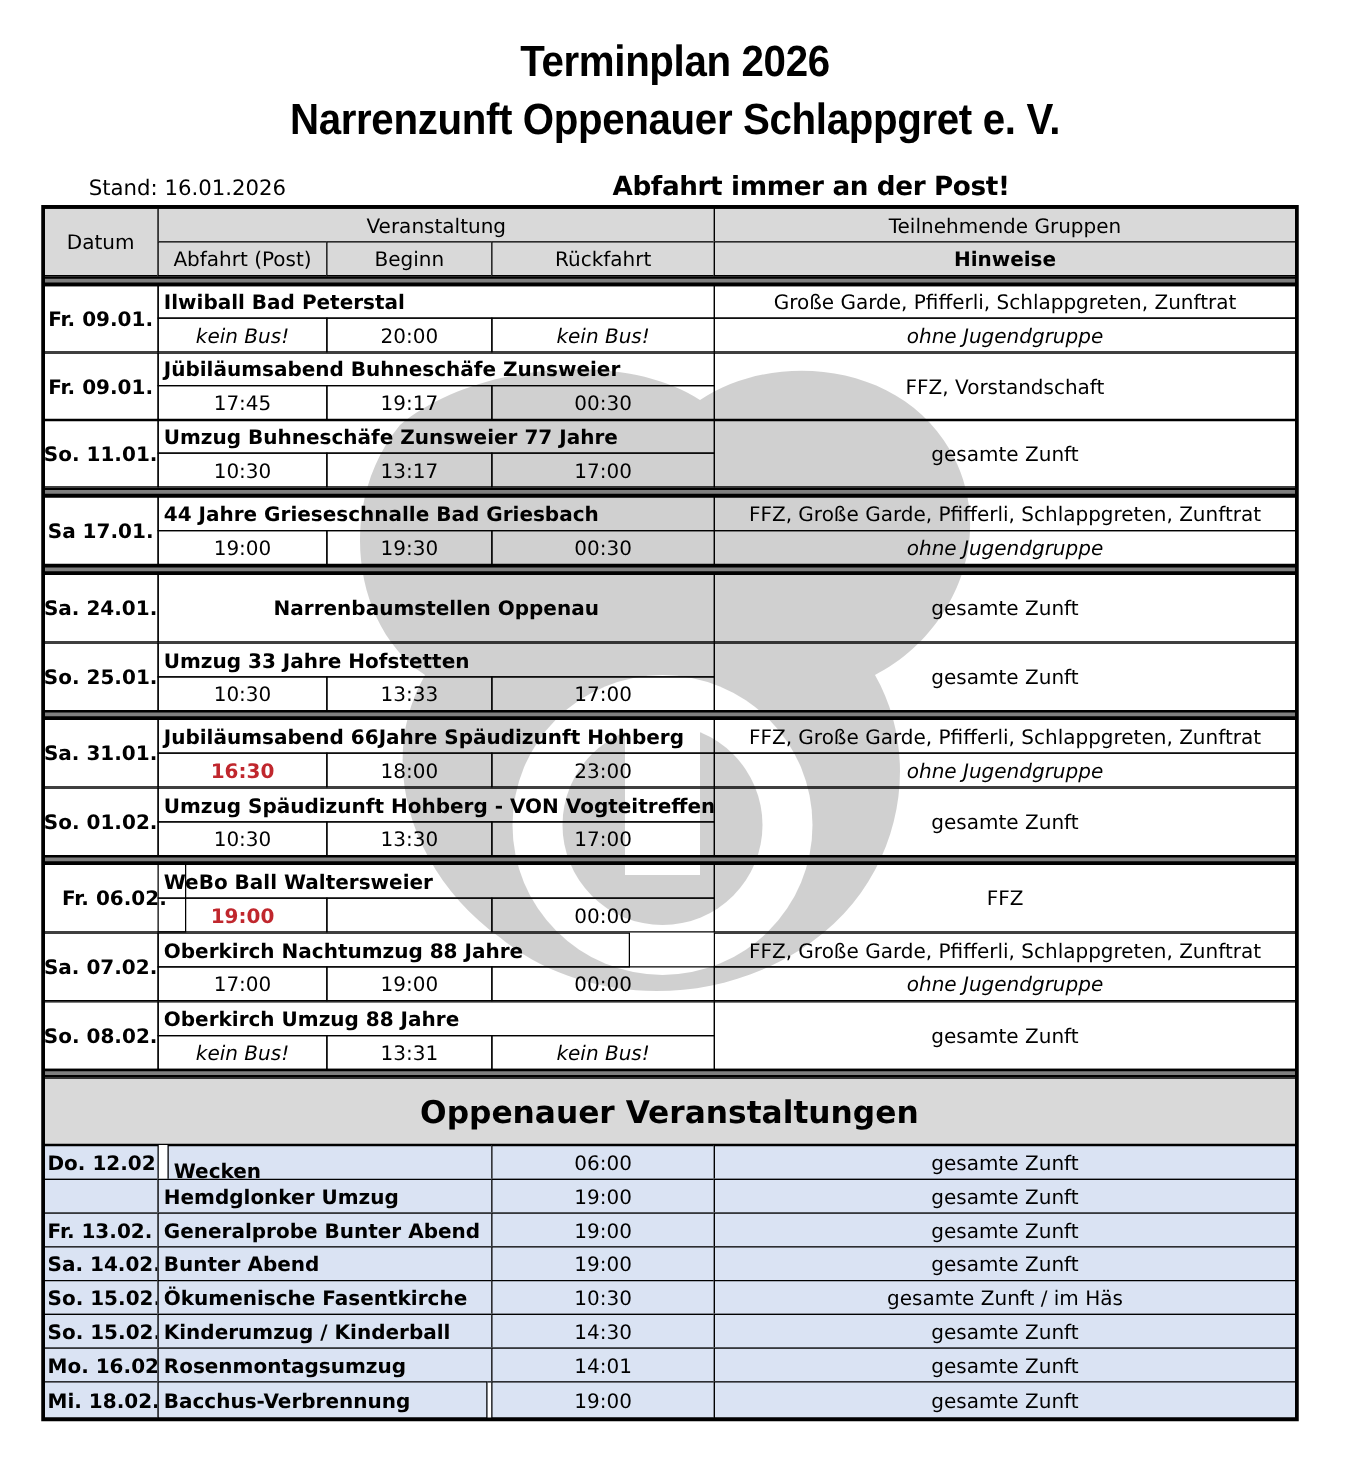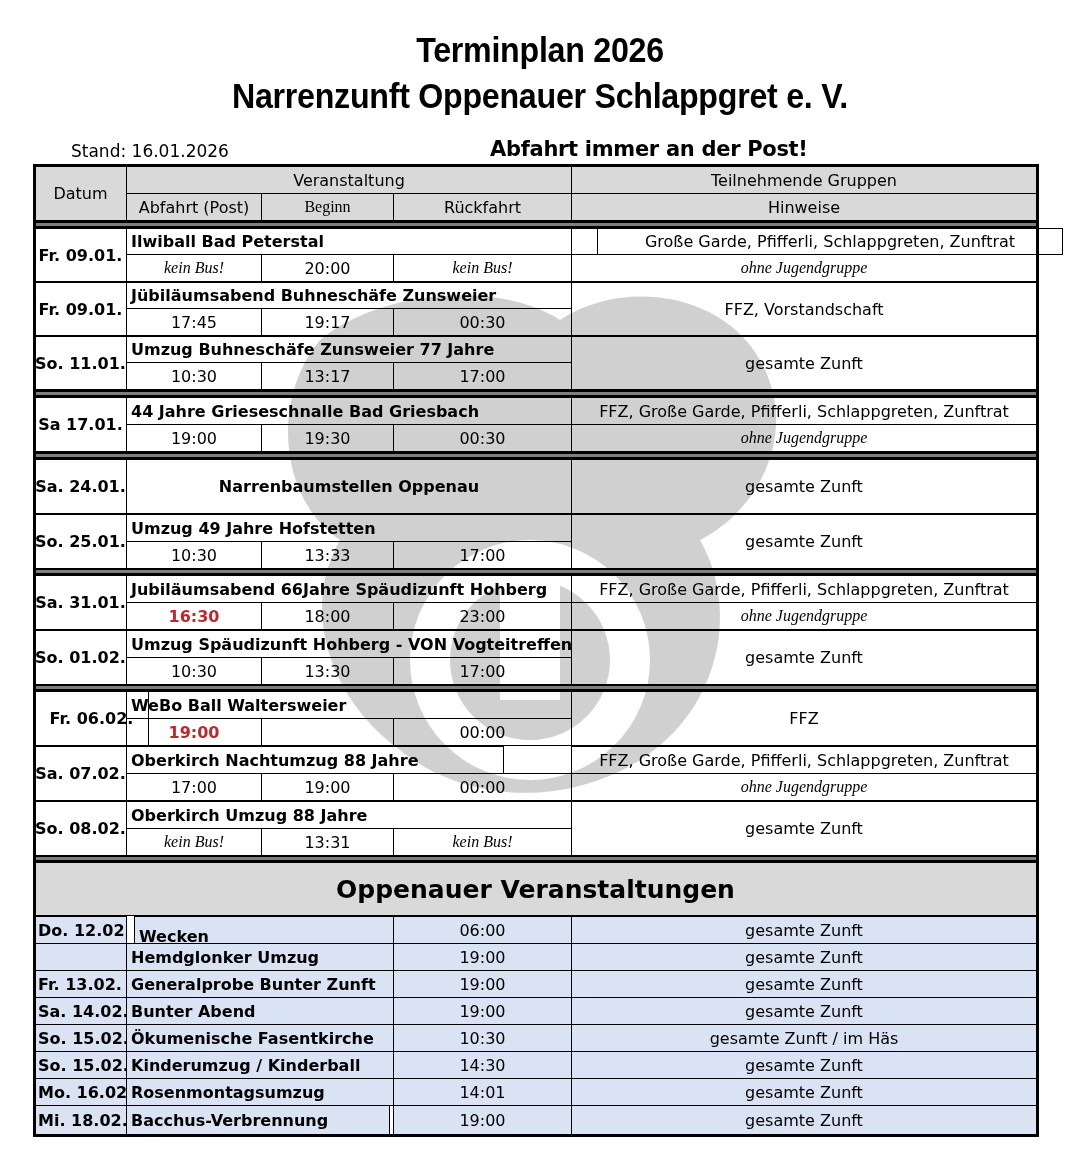--- a/index.html
+++ b/index.html
@@ -5,21 +5,21 @@
   html, body { margin:0; padding:0; background:#ffffff; }
   body { width:1080px; height:1176px; position:relative; overflow:hidden; font-family:"Liberation Sans", "DejaVu Sans", sans-serif; color:#000; }
   .title { position:absolute; left:0; width:1080px; text-align:center; font-weight:bold; font-family:"Liberation Sans", sans-serif; font-size:35px; letter-spacing:-0.3px; transform:scaleX(0.92); }
   .stand { position:absolute; left:71px; top:141px; font-size:17px; font-family:"DejaVu Sans", sans-serif; }
   .abfahrt-note { position:absolute; left:490px; top:137px; font-size:21px; font-weight:bold; font-family:"DejaVu Sans", sans-serif; letter-spacing:-0.3px; }
   .watermark { position:absolute; left:200px; top:280px; width:680px; height:540px; opacity:0.18; pointer-events:none; }
   .c { position:absolute; box-sizing:border-box; display:flex; align-items:center; justify-content:center; font-family:"DejaVu Sans", sans-serif; font-size:16px; white-space:nowrap; overflow:hidden; }
   .hdr { background:#d9d9d9; }
   .b1 { border:1.5px solid #000; }
   .bold { font-weight:bold; }
-  .ital { font-style:italic;font-family:Liberation Serif, serif; }
+  .ital { font-style:italic; }
   .left { justify-content:flex-start; padding-left:4px; }
   .red { color:#c0272d; font-weight:bold; }
   .sep { position:absolute; left:34px; width:1003px; box-sizing:border-box; background:#000; }
   .sep .mid { position:absolute; left:0; right:0; background:#7f7f7f; }
   .outer { position:absolute; border:3px solid #000; box-sizing:border-box; pointer-events:none; }
   .blue { background:#dae3f3; }
   .section-title { background:#d9d9d9; font-size:25px; font-weight:bold; }
 </style>
 </head>
 <body>
@@ -32,35 +32,35 @@
 <svg class="watermark" viewBox="0 0 680 540">
   <path d="M120 60 C180 10 300 0 360 40 C420 0 520 10 560 80 C600 150 560 230 500 260 C540 330 520 430 440 480 C360 530 260 520 200 470 C130 420 100 330 140 260 C80 220 70 120 120 60 Z" fill="#000"></path>
   <circle cx="330" cy="380" r="120" fill="#fff"></circle>
   <circle cx="330" cy="380" r="80" fill="#000"></circle>
   <rect x="300" y="300" width="60" height="120" fill="#fff"></rect>
 </svg>
 
 <div class="c hdr b1" style="left:34px;top:166px;width:93px;height:55px;">Datum</div>
 <div class="c hdr b1" style="left:126px;top:166px;width:446px;height:28px;">Veranstaltung</div>
 <div class="c hdr b1" style="left:126px;top:193px;width:136px;height:28px;">Abfahrt (Post)</div>
-<div class="c hdr b1" style="left:261px;top:193px;width:133px;height:28px;font-family:Liberation Serif, serif;">Beginn</div>
+<div class="c hdr b1" style="left:261px;top:193px;width:133px;height:28px;">Beginn</div>
 <div class="c hdr b1" style="left:393px;top:193px;width:179px;height:28px;">Rückfahrt</div>
 <div class="c hdr b1" style="left:571px;top:166px;width:466px;height:28px;">Teilnehmende Gruppen</div>
-<div class="c hdr b1" style="left:571px;top:193px;width:466px;height:28px;">Hinweise</div>
+<div class="c hdr b1" style="left:571px;top:193px;width:466px;height:28px;font-weight:bold;">Hinweise</div>
 
 <div class="sep" style="top:221px;height:8px;">
     <div class="mid" style="top:2px;height:3px;"></div>
   </div>
 
 <div class="c b1 bold" style="left:34px;top:228px;width:93px;height:54px;">Fr. 09.01.</div>
 <div class="c b1 bold left" style="left:126px;top:228px;width:446px;height:27px;">Ilwiball Bad Peterstal</div>
 <div class="c b1 ital" style="left:126px;top:254px;width:136px;height:28px;">kein Bus!</div>
 <div class="c b1" style="left:261px;top:254px;width:133px;height:28px;">20:00</div>
 <div class="c b1 ital" style="left:393px;top:254px;width:179px;height:28px;">kein Bus!</div>
-<div class="c b1" style="left:571px;top:228px;width:466px;height:27px;margin-left:26px;">Große Garde, Pfifferli, Schlappgreten, Zunftrat</div>
+<div class="c b1" style="left:571px;top:228px;width:466px;height:27px;">Große Garde, Pfifferli, Schlappgreten, Zunftrat</div>
 <div class="c b1 ital" style="left:571px;top:254px;width:466px;height:28px;">ohne Jugendgruppe</div>
 
 <div class="c b1 bold" style="left:34px;top:282px;width:93px;height:54px;">Fr. 09.01.</div>
 <div class="c b1 bold left" style="left:126px;top:282px;width:446px;height:27px;">Jübiläumsabend Buhneschäfe Zunsweier</div>
 <div class="c b1" style="left:126px;top:308px;width:136px;height:28px;">17:45</div>
 <div class="c b1" style="left:261px;top:308px;width:133px;height:28px;">19:17</div>
 <div class="c b1" style="left:393px;top:308px;width:179px;height:28px;">00:30</div>
 <div class="c b1" style="left:571px;top:282px;width:466px;height:54px;">FFZ, Vorstandschaft</div>
 
 <div class="c b1 bold" style="left:34px;top:336px;width:93px;height:54px;">So. 11.01.</div>
@@ -84,21 +84,21 @@
 
 <div class="sep" style="top:452px;height:8px;">
     <div class="mid" style="top:2px;height:3px;"></div>
   </div>
 
 <div class="c b1 bold" style="left:34px;top:459px;width:93px;height:55px;">Sa. 24.01.</div>
 <div class="c b1 bold" style="left:126px;top:459px;width:446px;height:55px;">Narrenbaumstellen Oppenau</div>
 <div class="c b1" style="left:571px;top:459px;width:466px;height:55px;">gesamte Zunft</div>
 
 <div class="c b1 bold" style="left:34px;top:514px;width:93px;height:55px;">So. 25.01.</div>
-<div class="c b1 bold left" style="left:126px;top:514px;width:446px;height:28px;">Umzug 49 Jahre Hofstetten</div>
+<div class="c b1 bold left" style="left:126px;top:514px;width:446px;height:28px;">Umzug 33 Jahre Hofstetten</div>
 <div class="c b1" style="left:126px;top:541px;width:136px;height:28px;">10:30</div>
 <div class="c b1" style="left:261px;top:541px;width:133px;height:28px;">13:33</div>
 <div class="c b1" style="left:393px;top:541px;width:179px;height:28px;">17:00</div>
 <div class="c b1" style="left:571px;top:514px;width:466px;height:55px;">gesamte Zunft</div>
 
 <div class="sep" style="top:568px;height:8px;">
     <div class="mid" style="top:2px;height:3px;"></div>
   </div>
 
 <div class="c b1 bold" style="left:34px;top:575px;width:93px;height:55px;">Sa. 31.01.</div>
@@ -152,21 +152,21 @@
 <div class="c b1 blue bold left" style="left:134px;top:916px;width:268px;height:40px;">Wecken</div>
 <div class="c b1 blue" style="left:393px;top:916px;width:179px;height:28px;">06:00</div>
 <div class="c b1 blue" style="left:571px;top:916px;width:466px;height:28px;">gesamte Zunft</div>
 
 <div class="c b1 blue bold left" style="left:34px;top:943px;width:93px;height:28px;padding-left:3px;"></div>
 <div class="c b1 blue bold left" style="left:126px;top:943px;width:268px;height:28px;">Hemdglonker Umzug</div>
 <div class="c b1 blue" style="left:393px;top:943px;width:179px;height:28px;">19:00</div>
 <div class="c b1 blue" style="left:571px;top:943px;width:466px;height:28px;">gesamte Zunft</div>
 
 <div class="c b1 blue bold left" style="left:34px;top:970px;width:93px;height:28px;padding-left:3px;">Fr. 13.02.</div>
-<div class="c b1 blue bold left" style="left:126px;top:970px;width:268px;height:28px;">Generalprobe Bunter Zunft</div>
+<div class="c b1 blue bold left" style="left:126px;top:970px;width:268px;height:28px;">Generalprobe Bunter Abend</div>
 <div class="c b1 blue" style="left:393px;top:970px;width:179px;height:28px;">19:00</div>
 <div class="c b1 blue" style="left:571px;top:970px;width:466px;height:28px;">gesamte Zunft</div>
 
 <div class="c b1 blue bold left" style="left:34px;top:997px;width:93px;height:28px;padding-left:3px;">Sa. 14.02.</div>
 <div class="c b1 blue bold left" style="left:126px;top:997px;width:268px;height:28px;">Bunter Abend</div>
 <div class="c b1 blue" style="left:393px;top:997px;width:179px;height:28px;">19:00</div>
 <div class="c b1 blue" style="left:571px;top:997px;width:466px;height:28px;">gesamte Zunft</div>
 
 <div class="c b1 blue bold left" style="left:34px;top:1024px;width:93px;height:28px;padding-left:3px;">So. 15.02.</div>
 <div class="c b1 blue bold left" style="left:126px;top:1024px;width:268px;height:28px;">Ökumenische Fasentkirche</div>

